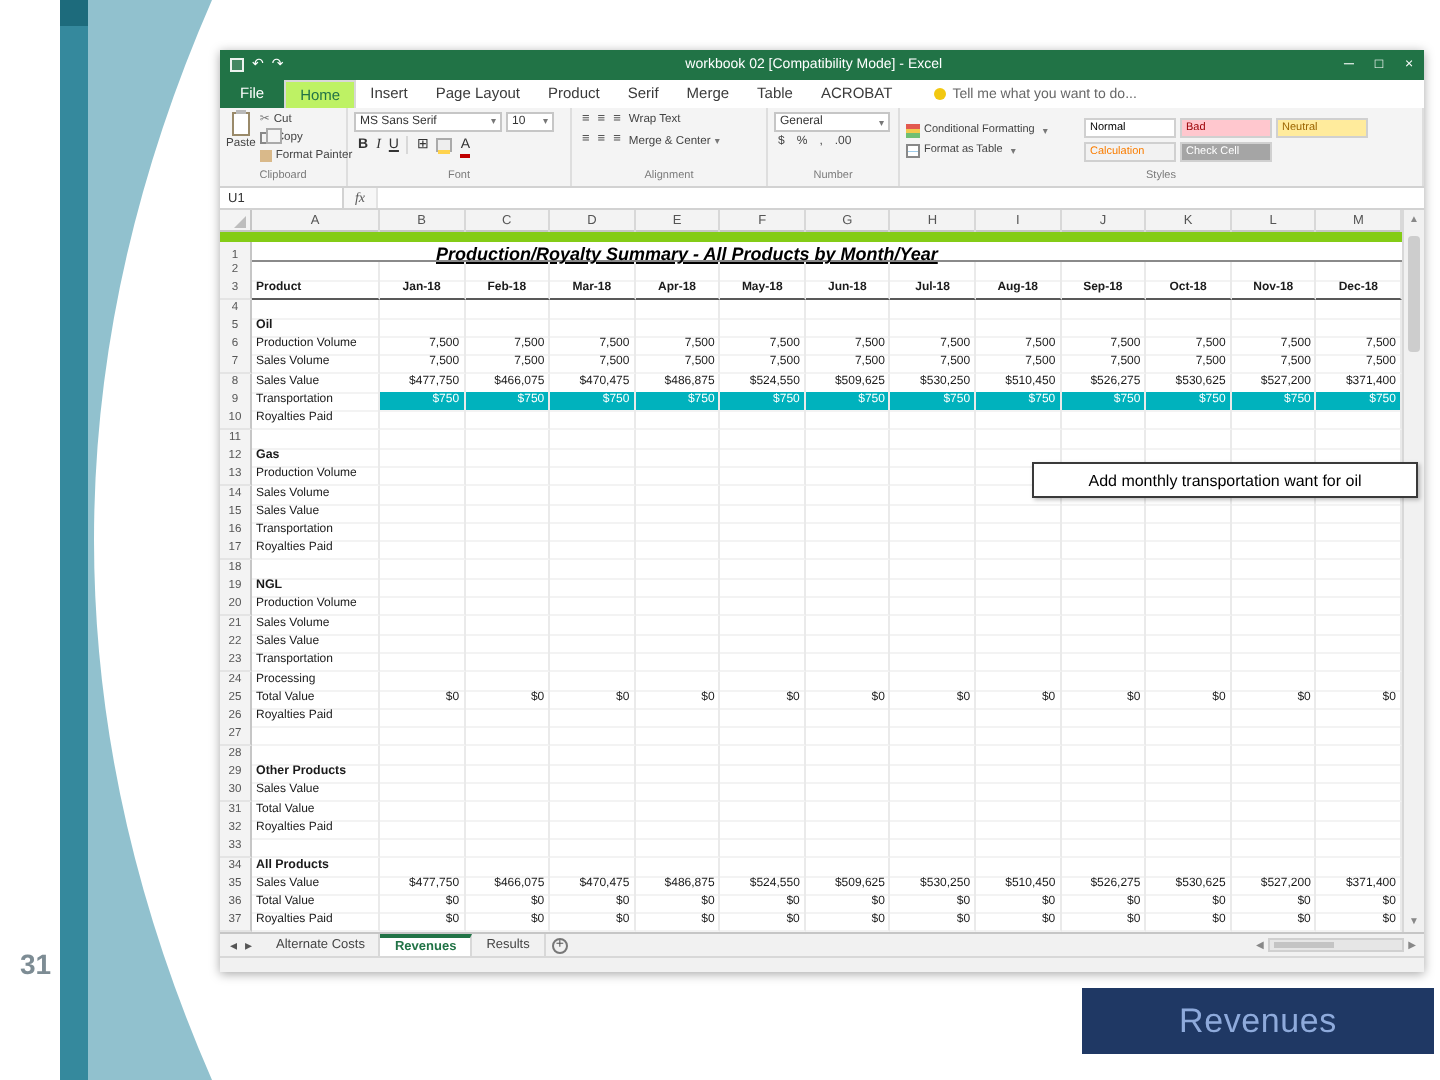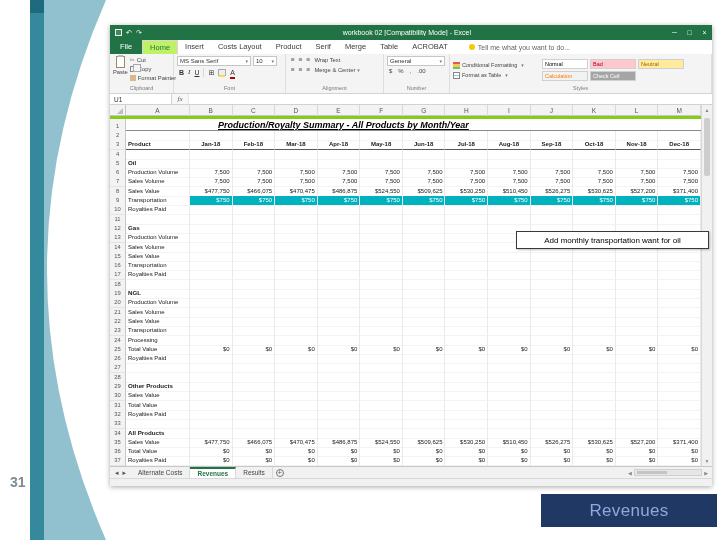--- a/index.html
+++ b/index.html
@@ -107,21 +107,21 @@
   
   .sheet { position:relative; height:361px; background:#fff; overflow:hidden; }
   .colhdr { display:grid; grid-template-columns:16px 64px repeat(12,1fr); width:591px; height:11px;
             background:#F3F3F3; border-bottom:1px solid #C6C6C6; }
   .colh { font-size:6.5px; color:#555; text-align:center; line-height:11px; border-right:1px solid #D8D8D8; }
   .selall { position:relative; border-right:1px solid #C6C6C6; }
   .selall::after { content:""; position:absolute; right:2px; bottom:2px; border-left:6px solid transparent;
                    border-bottom:6px solid #BDBDBD; }
   .gridrows { width:591px; height:350px; overflow:hidden; }
   .grow { display:grid; grid-template-columns:16px 64px repeat(12,1fr); height:9.3px; }
-  .grow.trow { height:15px; border-top:3px solid #84cc16; border-bottom:1px solid #8a8a8a; }
+  .grow.trow { height:15px; border-top:5px solid #84cc16; border-bottom:1px solid #8a8a8a; }
   .rn { background:#F3F3F3; border-right:1px solid #C6C6C6; border-bottom:1px solid #E4E4E4;
         font-size:5.8px; color:#555; text-align:center; line-height:9px; }
   .trow .rn { line-height:14px; }
   .lab, .c { border-right:1px solid #EAEAEA; border-bottom:1px solid #F3F3F3; font-size:6px; color:#1a1a1a;
              padding:0 2px; white-space:nowrap; overflow:hidden; line-height:8.8px; }
   .c.num { text-align:right; }
   .hdr { font-weight:bold; border-bottom:1px solid #595959; text-align:center; }
   .hdrl { text-align:left; }
   .sec { font-weight:bold; font-size:6.2px; }
   .hl { background:#00B2BD; color:#fff; }
@@ -178,21 +178,21 @@
         <span>□</span>
         <span>×</span>
       </div>
     </div>
 
     <div class="tabrow">
       <div class="filetab">File</div>
       <div class="rtabs">
           <div class="rtab active">Home</div>
           <div class="rtab">Insert</div>
-          <div class="rtab">Costs Layout</div>
+          <div class="rtab">Page Layout</div>
           <div class="rtab">Product</div>
           <div class="rtab">Serif</div>
           <div class="rtab">Merge</div>
           <div class="rtab">Table</div>
           <div class="rtab">ACROBAT</div>
         </div>
       <div class="tellme">
         <span class="bulb"></span>
         <span>Tell me what you want to do...</span>
       </div>

